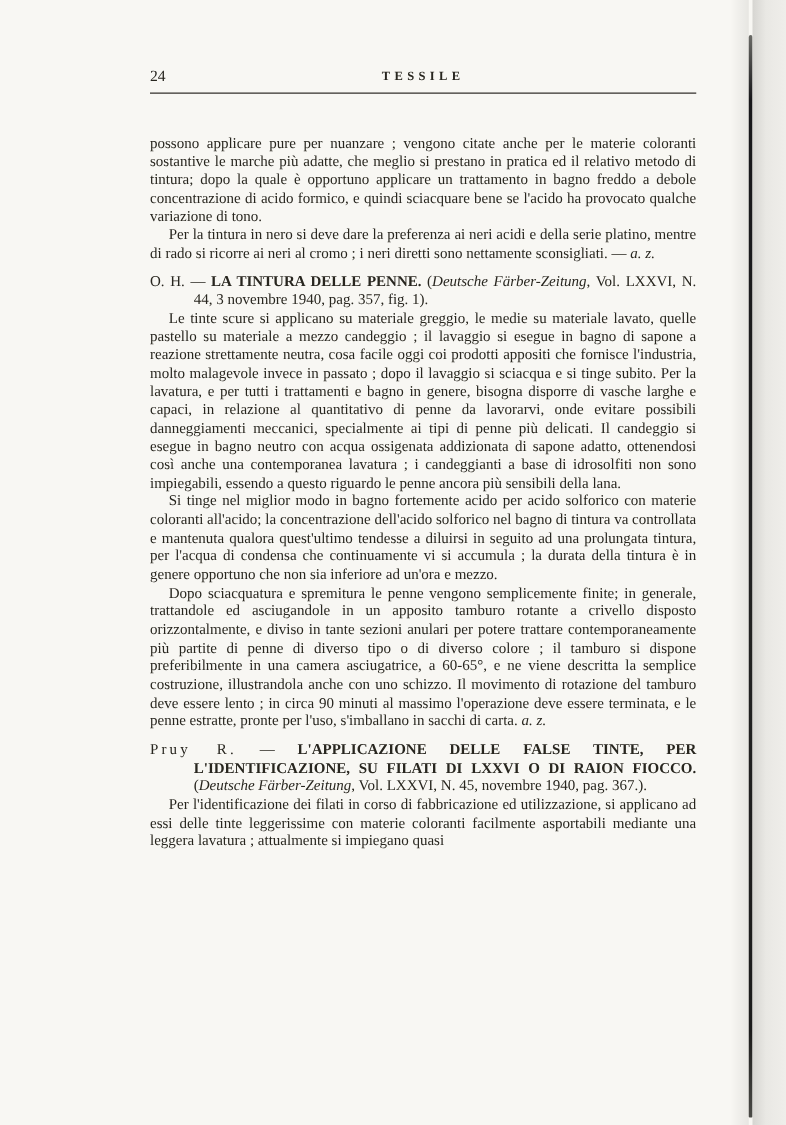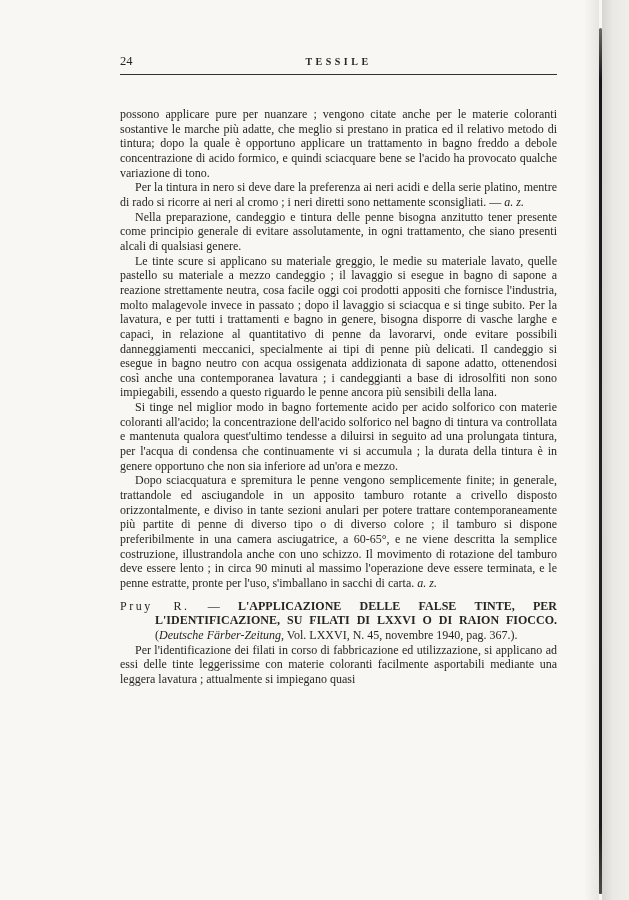--- a/index.html
+++ b/index.html
@@ -100,22 +100,22 @@
       <span class="running-title">TESSILE</span>
       <div class="header-rule"></div>
     </div>
 
     <div class="page-body">
 
       <p class="noindent">possono applicare pure per nuanzare ; vengono citate anche per le materie coloranti sostantive le marche più adatte, che meglio si prestano in pratica ed il relativo metodo di tintura; dopo la quale è opportuno applicare un trattamento in bagno freddo a debole concentrazione di acido formico, e quindi sciacquare bene se l'acido ha provocato qualche variazione di tono.</p>
 
       <p><span>Per la tintura in nero si deve dare la preferenza ai neri acidi e della serie platino, mentre di rado si ricorre ai neri al cromo ; i neri diretti sono nettamente sconsigliati. — </span><span class="sig">a. z.</span></p>
 
+      <p class="entry"><span>O. H.</span><span> — </span><span class="entry-title">LA TINTURA DELLE PENNE.</span><span> (</span><span class="journal">Deutsche Färber-Zeitung</span><span>, Vol. LXXVI, N. 44, 3 novembre 1940, pag. 357, fig. 1).</span></p>
 
-      <p>Nella preparazione, candeggio e tintura delle penne bisogna anzitutto tener presente come principio generale di evitare assolutamente, in ogni trattamento, che siano presenti alcali di qualsiasi genere.</p>
 
       <p>Le tinte scure si applicano su materiale greggio, le medie su materiale lavato, quelle pastello su materiale a mezzo candeggio ; il lavaggio si esegue in bagno di sapone a reazione strettamente neutra, cosa facile oggi coi prodotti appositi che fornisce l'industria, molto malagevole invece in passato ; dopo il lavaggio si sciacqua e si tinge subito. Per la lavatura, e per tutti i trattamenti e bagno in genere, bisogna disporre di vasche larghe e capaci, in relazione al quantitativo di penne da lavorarvi, onde evitare possibili danneggiamenti meccanici, specialmente ai tipi di penne più delicati. Il candeggio si esegue in bagno neutro con acqua ossigenata addizionata di sapone adatto, ottenendosi così anche una contemporanea lavatura ; i candeggianti a base di idrosolfiti non sono impiegabili, essendo a questo riguardo le penne ancora più sensibili della lana.</p>
 
       <p>Si tinge nel miglior modo in bagno fortemente acido per acido solforico con materie coloranti all'acido; la concentrazione dell'acido solforico nel bagno di tintura va controllata e mantenuta qualora quest'ultimo tendesse a diluirsi in seguito ad una prolungata tintura, per l'acqua di condensa che continuamente vi si accumula ; la durata della tintura è in genere opportuno che non sia inferiore ad un'ora e mezzo.</p>
 
       <p><span>Dopo sciacquatura e spremitura le penne vengono semplicemente finite; in generale, trattandole ed asciugandole in un apposito tamburo rotante a crivello disposto orizzontalmente, e diviso in tante sezioni anulari per potere trattare contemporaneamente più partite di penne di diverso tipo o di diverso colore ; il tamburo si dispone preferibilmente in una camera asciugatrice, a 60-65°, e ne viene descritta la semplice costruzione, illustrandola anche con uno schizzo. Il movimento di rotazione del tamburo deve essere lento ; in circa 90 minuti al massimo l'operazione deve essere terminata, e le penne estratte, pronte per l'uso, s'imballano in sacchi di carta. </span><span class="sig">a. z.</span></p>
 
       <p class="entry"><span class="spaced">Pruy R.</span><span> — </span><span class="entry-title">L'APPLICAZIONE DELLE FALSE TINTE, PER L'IDENTIFICAZIONE, SU FILATI DI LXXVI O DI RAION FIOCCO.</span><span> (</span><span class="journal">Deutsche Färber-Zeitung</span><span>, Vol. LXXVI, N. 45, novembre 1940, pag. 367.).</span></p>
 
       <p>Per l'identificazione dei filati in corso di fabbricazione ed utilizzazione, si applicano ad essi delle tinte leggerissime con materie coloranti facilmente asportabili mediante una leggera lavatura ; attualmente si impiegano quasi</p>

